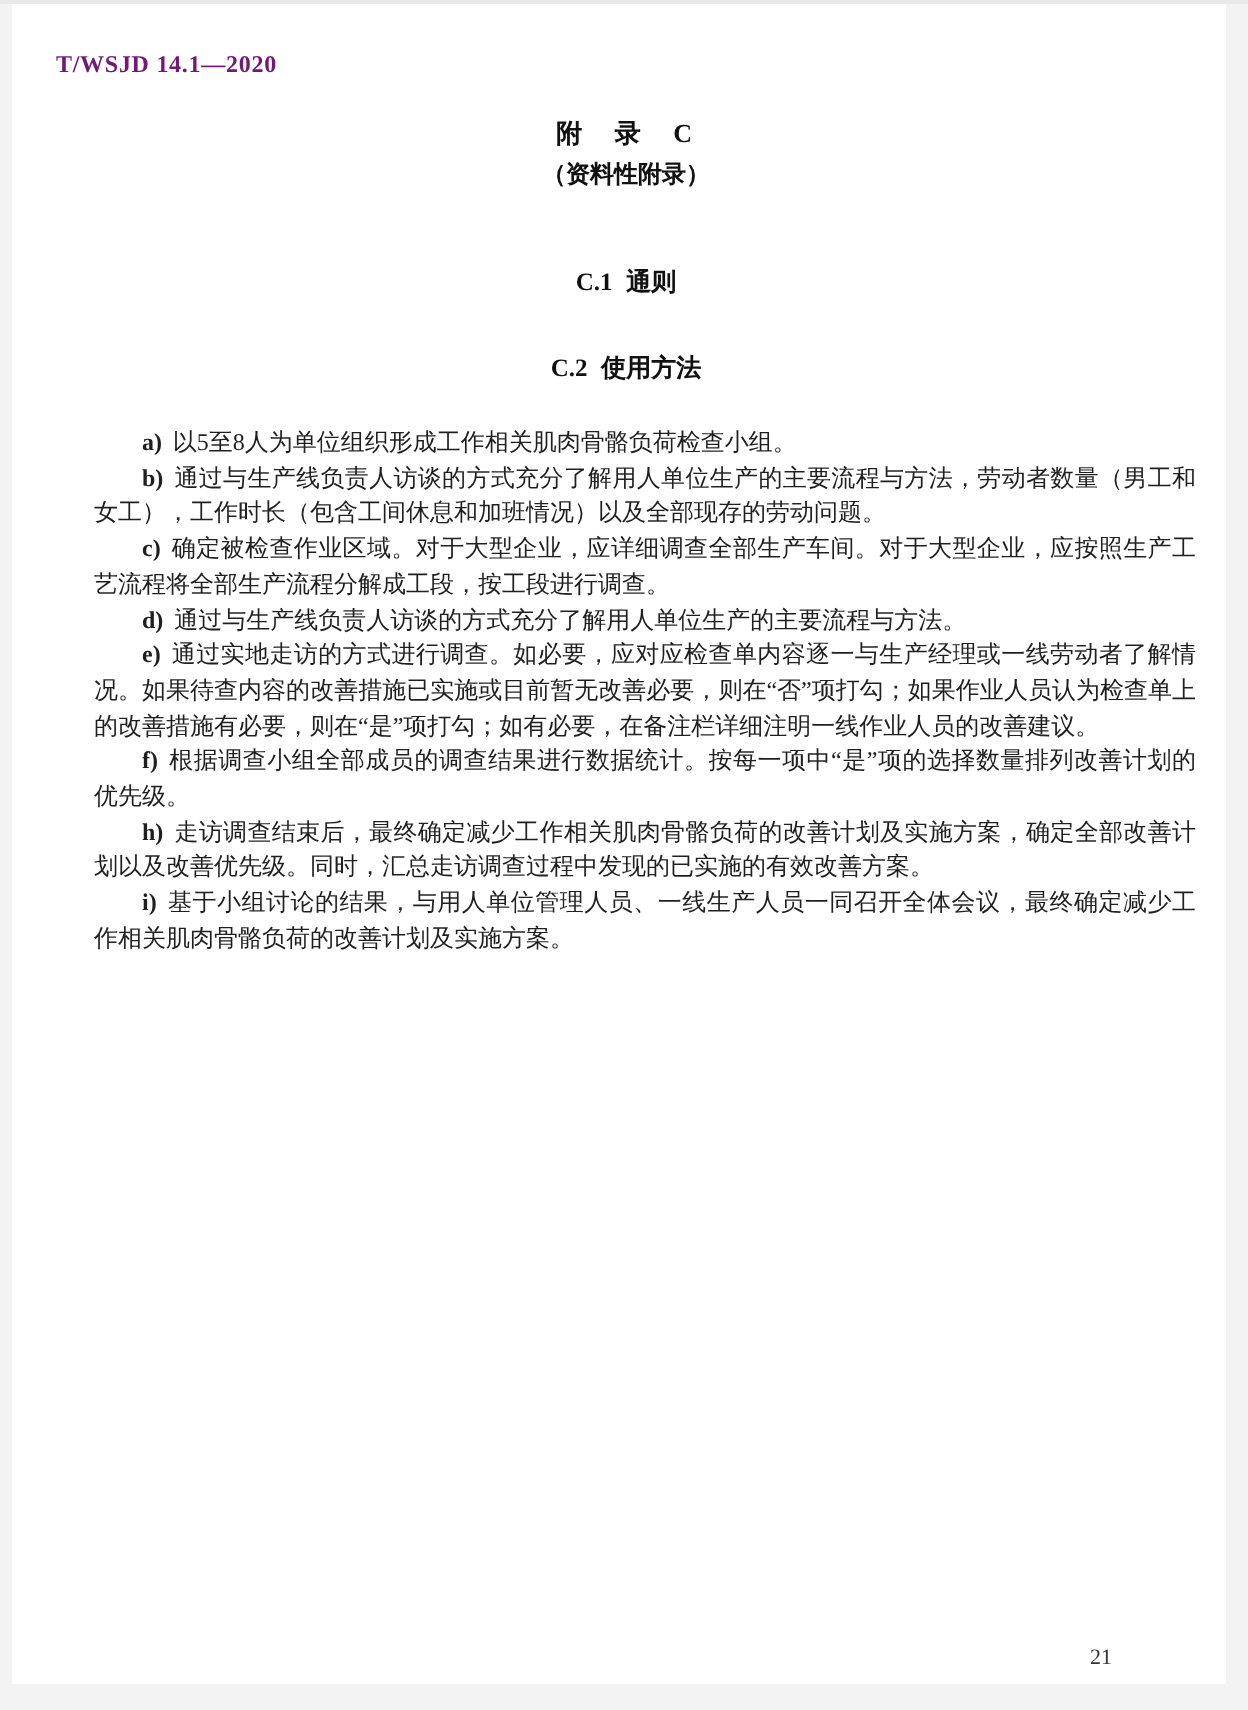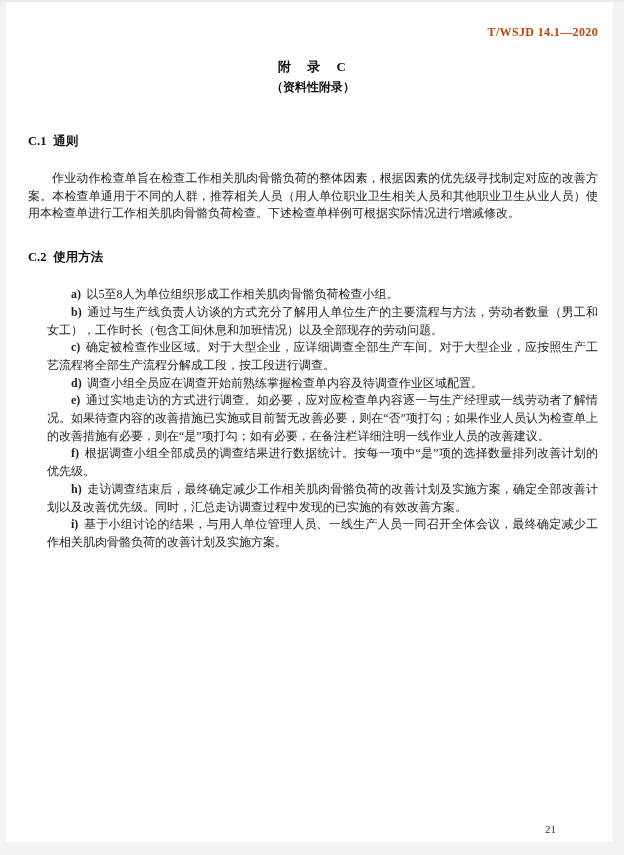--- a/index.html
+++ b/index.html
@@ -27,25 +27,24 @@
     left: 6px;
     top: 2px;
     width: 607px;
     height: 840px;
     background: #ffffff;
     box-sizing: border-box;
     padding: 23px 15px 0 22px;
     color: #1f1f1f;
   }
   .doc-code {
-    text-align: right;
     font-weight: bold;
     font-size: 12px;
     letter-spacing: 0.03em;
-    color: #c2410c;
+    color: #701a75;
   }
   .title-block {
     margin-top: 18px;
     text-align: center;
     color: #111;
   }
   .title-appendix {
     font-size: 13px;
     font-weight: bold;
     word-spacing: 0.7em;
@@ -60,20 +59,21 @@
     font-size: 13.5px;
     font-weight: bold;
     margin-top: 3px;
     letter-spacing: 0.02em;
   }
   .sec-heading {
     font-size: 12.5px;
     font-weight: bold;
     color: #111;
     margin: 0;
+    text-align: center;
   }
   .sec-heading .sec-num {
     margin-right: 0.55em;
   }
   #sec-c1 { margin-top: 37px; }
   #sec-c1 .sec-body { margin-top: 20px; }
   #sec-c2 { margin-top: 26px; }
   #sec-c2 .sec-body { margin-top: 20px; margin-left: 19px; }
   .body-para, .list-item {
     margin: 0;
@@ -105,34 +105,31 @@
 
     <div class="title-block">
       <div class="title-appendix">附 录 C</div>
       <div class="title-type">（资料性附录）</div>
     </div>
 
     <div class="section" id="sec-c1">
       <h2 class="sec-heading">
         <span class="sec-num">C.1</span><span>通则</span>
       </h2>
-      <div class="sec-body">
-        <p class="body-para">作业动作检查单旨在检查工作相关肌肉骨骼负荷的整体因素，根据因素的优先级寻找制定对应的改善方案。本检查单通用于不同的人群，推荐相关人员（用人单位职业卫生相关人员和其他职业卫生从业人员）使用本检查单进行工作相关肌肉骨骼负荷检查。下述检查单样例可根据实际情况进行增减修改。</p>
-      </div>
     </div>
 
     <div class="section" id="sec-c2">
       <h2 class="sec-heading">
         <span class="sec-num">C.2</span><span>使用方法</span>
       </h2>
       <div class="sec-body">
         <p class="list-item"><span class="li-label">a)</span><span>以5至8人为单位组织形成工作相关肌肉骨骼负荷检查小组。</span></p>
         <p class="list-item"><span class="li-label">b)</span><span>通过与生产线负责人访谈的方式充分了解用人单位生产的主要流程与方法，劳动者数量（男工和女工），工作时长（包含工间休息和加班情况）以及全部现存的劳动问题。</span></p>
         <p class="list-item"><span class="li-label">c)</span><span>确定被检查作业区域。对于大型企业，应详细调查全部生产车间。对于大型企业，应按照生产工艺流程将全部生产流程分解成工段，按工段进行调查。</span></p>
-        <p class="list-item"><span class="li-label">d)</span><span>调查小组全员应在调查开始前熟练掌握检查单内容及待调查作业区域配置。</span></p>
+        <p class="list-item"><span class="li-label">d)</span><span>通过与生产线负责人访谈的方式充分了解用人单位生产的主要流程与方法。</span></p>
         <p class="list-item"><span class="li-label">e)</span><span>通过实地走访的方式进行调查。如必要，应对应检查单内容逐一与生产经理或一线劳动者了解情况。如果待查内容的改善措施已实施或目前暂无改善必要，则在“否”项打勾；如果作业人员认为检查单上的改善措施有必要，则在“是”项打勾；如有必要，在备注栏详细注明一线作业人员的改善建议。</span></p>
         <p class="list-item"><span class="li-label">f)</span><span>根据调查小组全部成员的调查结果进行数据统计。按每一项中“是”项的选择数量排列改善计划的优先级。</span></p>
         <p class="list-item"><span class="li-label">h)</span><span>走访调查结束后，最终确定减少工作相关肌肉骨骼负荷的改善计划及实施方案，确定全部改善计划以及改善优先级。同时，汇总走访调查过程中发现的已实施的有效改善方案。</span></p>
         <p class="list-item"><span class="li-label">i)</span><span>基于小组讨论的结果，与用人单位管理人员、一线生产人员一同召开全体会议，最终确定减少工作相关肌肉骨骼负荷的改善计划及实施方案。</span></p>
       </div>
     </div>
 
     <div class="page-number">21</div>
   </div>
 </div>

